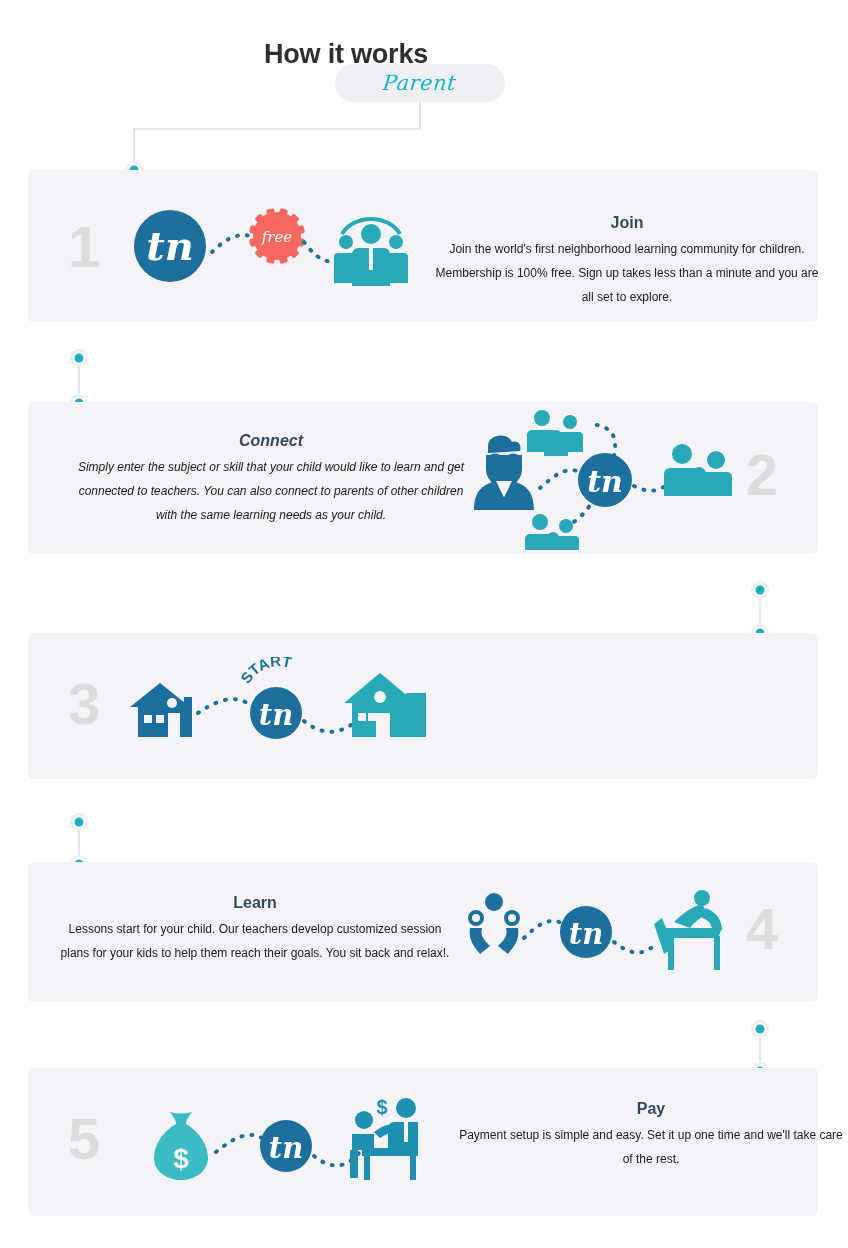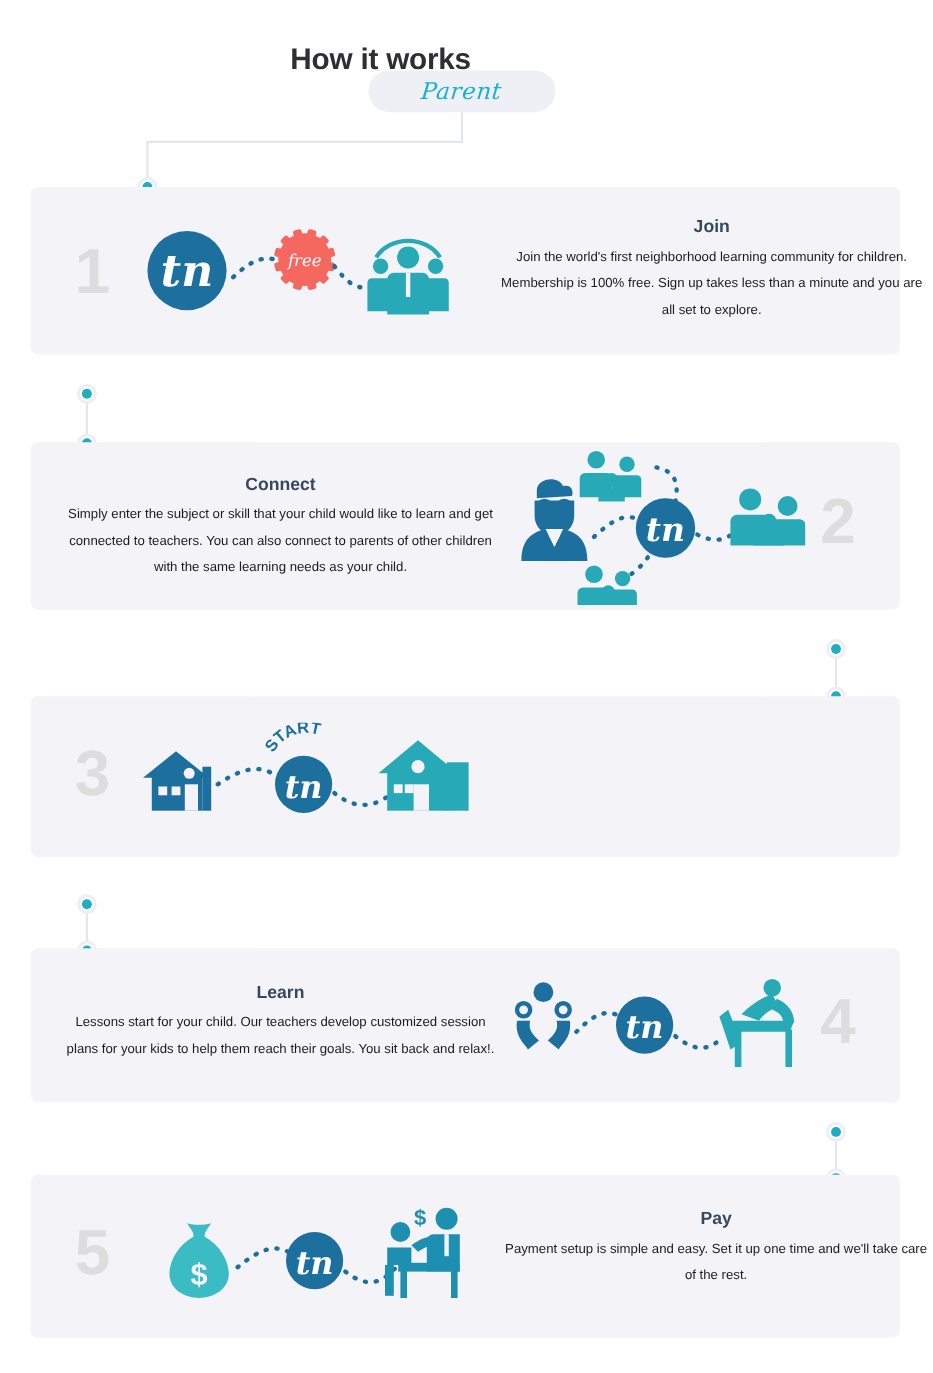--- a/index.html
+++ b/index.html
@@ -108,22 +108,22 @@
     margin: 0;
   }
 
   
   #card-1 { top: 170px;  height: 152px; }
   #card-2 { top: 402px;  height: 152px; }
   #card-3 { top: 633px;  height: 146px; }
   #card-4 { top: 862px;  height: 140px; }
   #card-5 { top: 1068px; height: 148px; }
 
-  #card-1 .text-box { left: 404px; top: 28px; margin-left: 20px; }
-  #card-2 .text-box { left: 32px;  top: 30px; }
+  #card-1 .text-box { left: 404px; top: 44px; }
+  #card-2 .text-box { left: 48px;  top: 30px; font-style: italic; }
   #card-3 .text-box { left: 404px; top: 30px; }
   #card-4 .text-box { left: 32px;  top: 32px; text-align: center; }
   #card-5 .text-box { left: 404px; top: 32px; margin-left: 24px; }
 
   #card-1 .step-number { top: 48px; }
   #card-2 .step-number { top: 44px; }
   #card-3 .step-number { top: 42px; }
   #card-4 .step-number { top: 38px; }
   #card-5 .step-number { top: 42px; }
 

